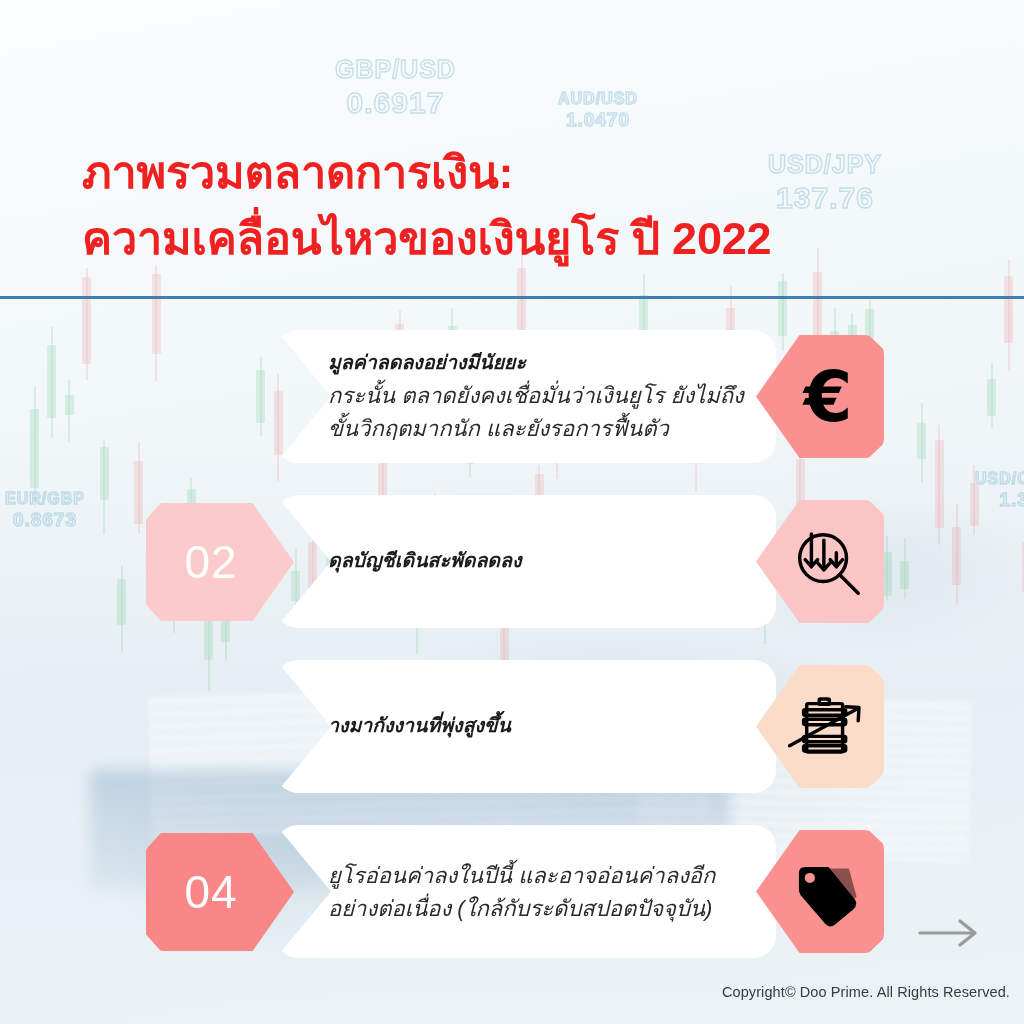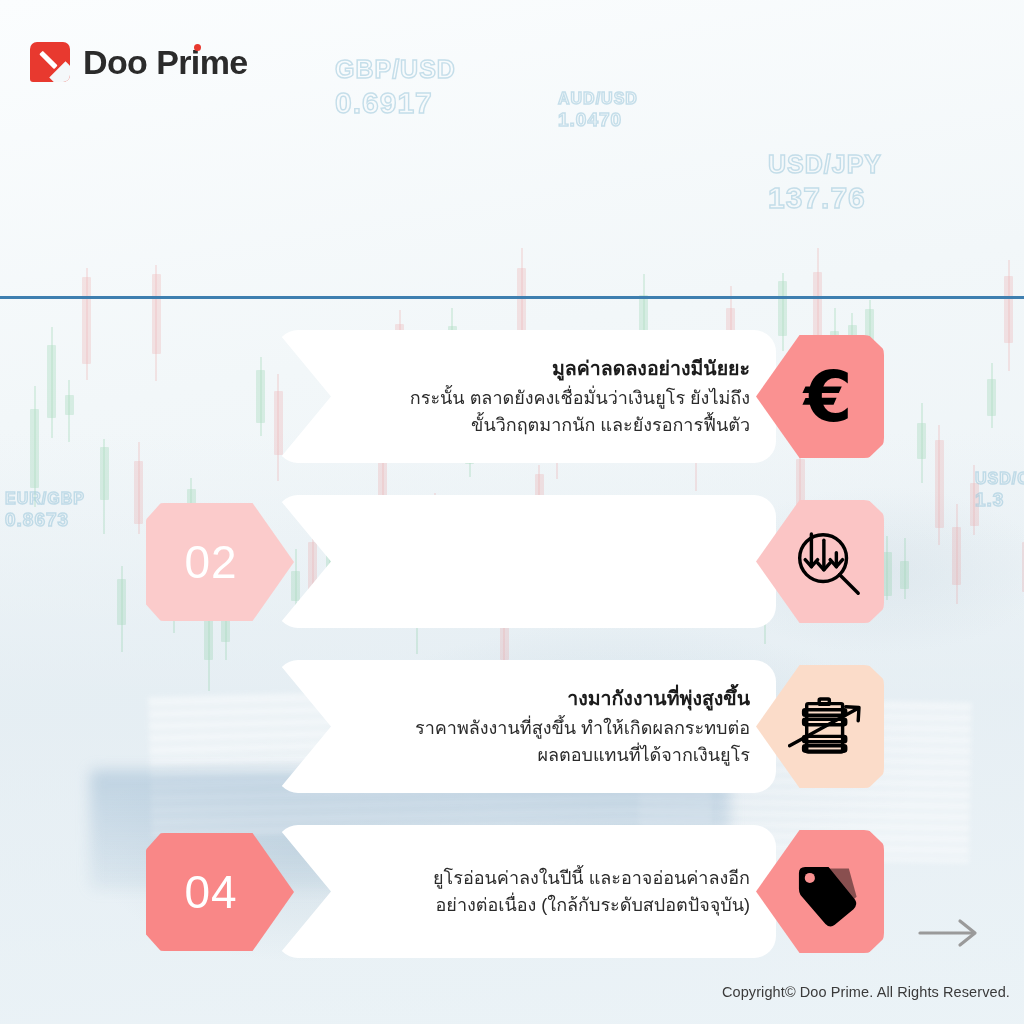--- a/index.html
+++ b/index.html
@@ -78,20 +78,21 @@
   .c-up   { background: rgba(120, 200, 150, .42); }
   .c-down { background: rgba(235, 130, 130, .35); }
 
   
   .fx {
     position: absolute;
     color: transparent;
     -webkit-text-stroke: 1.4px rgba(150, 196, 216, .52);
     font-weight: 700;
     letter-spacing: 1px;
+    text-align: center;
     line-height: 1.18;
     user-select: none;
   }
   .fx .pair { display: block; font-size: 25px; }
   .fx .val  { display: block; font-size: 30px; }
   .fx.small .pair { font-size: 16px; }
   .fx.small .val  { font-size: 19px; }
 
   
   .header { position: absolute; left: 0; top: 0; width: 1024px; height: 298px; }
@@ -203,31 +204,32 @@
     align-items: center;
     justify-content: center;
     padding: 0 26px 0 52px;
     clip-path: polygon(
       0% 0%, 100% 0%, 100% 40%, 100% 40%,
       100% 100%, 0% 100%, 11% 50%
     );
   }
   .card-inner {
     width: 100%;
-    text-align: right;
+    text-align: left;
+    font-style: italic;
   }
   .card-title {
     font-size: 19.5px;
     font-weight: 700;
     color: #1b1b1b;
     line-height: 1.45;
     margin-bottom: 3px;
   }
   .card-body {
-    font-size: 18px;
+    font-size: 22px;
     font-weight: 400;
     color: #2a2a2a;
     line-height: 1.5;
     white-space: pre-line;
   }
 
   
   .icon-badge {
     position: absolute;
     left: 756px; top: 5px;
@@ -466,28 +468,23 @@
         <span class="val">0.8673</span>
       </div>
       <div class="fx small" style="left: 975px; top: 470px;">
         <span class="pair">USD/CHF</span>
         <span class="val">1.3</span>
       </div>
     </div>
 
   <div class="header">
 
-    <div class="logo-wrap">
-      <div class="logo-mark"></div>
-      <div class="logo-text">
-        <span>Doo Prime</span>
-        <span class="logo-dot"></span>
-      </div>
-    </div>
-
+
+    <div class="title">ภาพรวมตลาดการเงิน:
+ความเคลื่อนไหวของเงินยูโร ปี 2022</div>
   </div>
 
   <div class="divider"></div>
 
   <div class="rows" id="rows">
       <div class="row">
         <div class="card">
           <div class="card-inner">
             <div class="card-title">มูลค่าลดลงอย่างมีนัยยะ</div>
             <div class="card-body">กระนั้น ตลาดยังคงเชื่อมั่นว่าเงินยูโร ยังไม่ถึง
@@ -497,41 +494,40 @@
         <div class="icon-badge" style="background: rgb(250, 145, 145);">
           <div class="euro-glyph">€</div>
         </div>
       </div>
       <div class="row">
         <div class="num-badge" style="background: rgb(251, 203, 203);">
           <span>02</span>
         </div>
         <div class="card">
           <div class="card-inner">
+            <div class="card-title">ดุลบัญชีเดินสะพัดลดลง</div>
           </div>
         </div>
         <div class="icon-badge" style="background: rgb(251, 197, 197);">
           <svg viewBox="0 0 100 100" width="78" height="78" style="margin-left: 14px;">
             <circle cx="45" cy="45" r="30" fill="none" stroke="#000" stroke-width="4.4" stroke-linecap="round" stroke-linejoin="round"></circle>
             <line x1="66" y1="66" x2="90" y2="90" fill="none" stroke="#000" stroke-width="4.4" stroke-linecap="round" stroke-linejoin="round"></line>
             <line x1="30" y1="14" x2="30" y2="56" fill="none" stroke="#000" stroke-width="4.4" stroke-linecap="round" stroke-linejoin="round"></line>
             <polyline points="22,47 30,56 38,47" fill="none" stroke="#000" stroke-width="4.4" stroke-linecap="round" stroke-linejoin="round"></polyline>
             <line x1="46" y1="22" x2="46" y2="60" fill="none" stroke="#000" stroke-width="4.4" stroke-linecap="round" stroke-linejoin="round"></line>
             <polyline points="38,51 46,60 54,51" fill="none" stroke="#000" stroke-width="4.4" stroke-linecap="round" stroke-linejoin="round"></polyline>
             <line x1="62" y1="38" x2="62" y2="56" fill="none" stroke="#000" stroke-width="4.4" stroke-linecap="round" stroke-linejoin="round"></line>
             <polyline points="54,47 62,56 70,47" fill="none" stroke="#000" stroke-width="4.4" stroke-linecap="round" stroke-linejoin="round"></polyline>
           </svg>
         </div>
       </div>
       <div class="row">
         <div class="card">
           <div class="card-inner">
             <div class="card-title">างมากังงานที่พุ่งสูงขึ้น</div>
-            <div class="card-body">ราคาพลังงานที่สูงขึ้น ทำให้เกิดผลกระทบต่อ
-ผลตอบแทนที่ได้จากเงินยูโร</div>
           </div>
         </div>
         <div class="icon-badge" style="background: rgb(251, 220, 201);">
           <svg viewBox="0 0 100 100" width="78" height="78" style="margin-left: 14px;">
             <rect x="24" y="20" width="46" height="62" rx="2" fill="none" stroke="#000" stroke-width="4.4" stroke-linecap="round" stroke-linejoin="round"></rect>
             <rect x="20" y="28" width="54" height="7" rx="2" fill="none" stroke="#000" stroke-width="4.4" stroke-linecap="round" stroke-linejoin="round"></rect>
             <rect x="20" y="40" width="54" height="7" rx="2" fill="none" stroke="#000" stroke-width="4.4" stroke-linecap="round" stroke-linejoin="round"></rect>
             <rect x="20" y="62" width="54" height="7" rx="2" fill="none" stroke="#000" stroke-width="4.4" stroke-linecap="round" stroke-linejoin="round"></rect>
             <rect x="20" y="74" width="54" height="7" rx="2" fill="none" stroke="#000" stroke-width="4.4" stroke-linecap="round" stroke-linejoin="round"></rect>
             <rect x="40" y="14" width="13" height="7" rx="1.5" fill="none" stroke="#000" stroke-width="4.4" stroke-linecap="round" stroke-linejoin="round"></rect>

